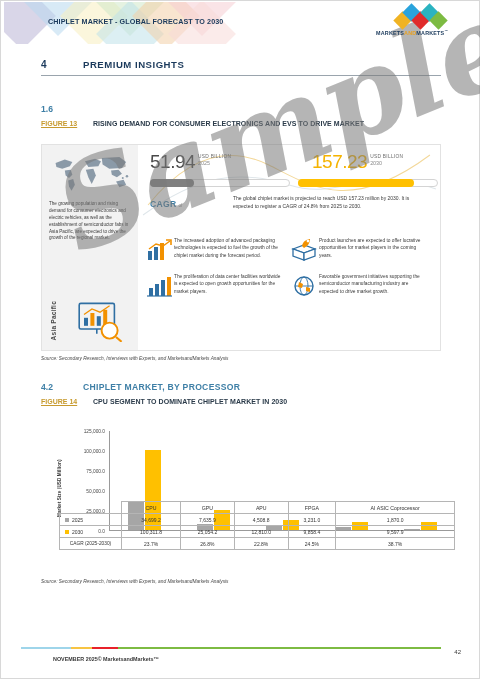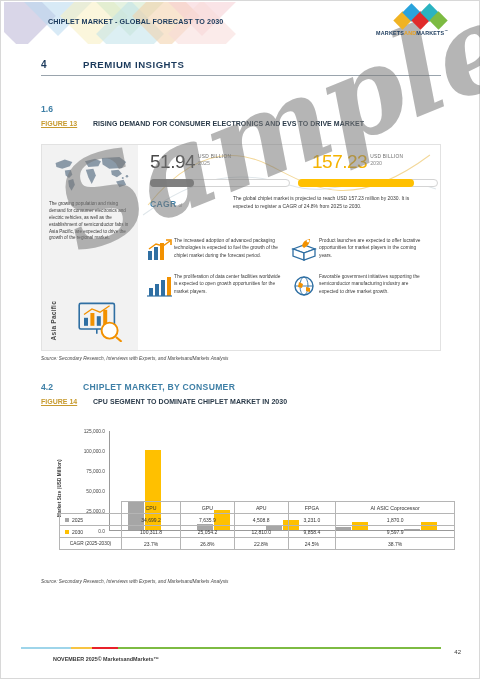--- a/index.html
+++ b/index.html
@@ -333,21 +333,21 @@
           </div>
         </div>
       </div>
     </div>
   </div>
 
   <div class="src-line" style="top:355px;">Source: Secondary Research, Interviews with Experts, and MarketsandMarkets Analysis</div>
 
   <div class="sub-head" style="top:381px;">
     <div class="n">4.2</div>
-    <div class="t">CHIPLET MARKET, BY CONSUMER</div>
+    <div class="t">CHIPLET MARKET, BY PROCESSOR</div>
   </div>
   <div class="fig-row" style="top:397px;">
     <div class="fg">FIGURE 14</div>
     <div class="ft">CPU SEGMENT TO DOMINATE CHIPLET MARKET IN 2030</div>
   </div>
 
   <div class="chart-wrap">
     <div class="chart-ylabel">Market Size (USD Million)</div>
     <div class="yticks">
         <div class="ytick" style="top: 102px;">0.0</div>

